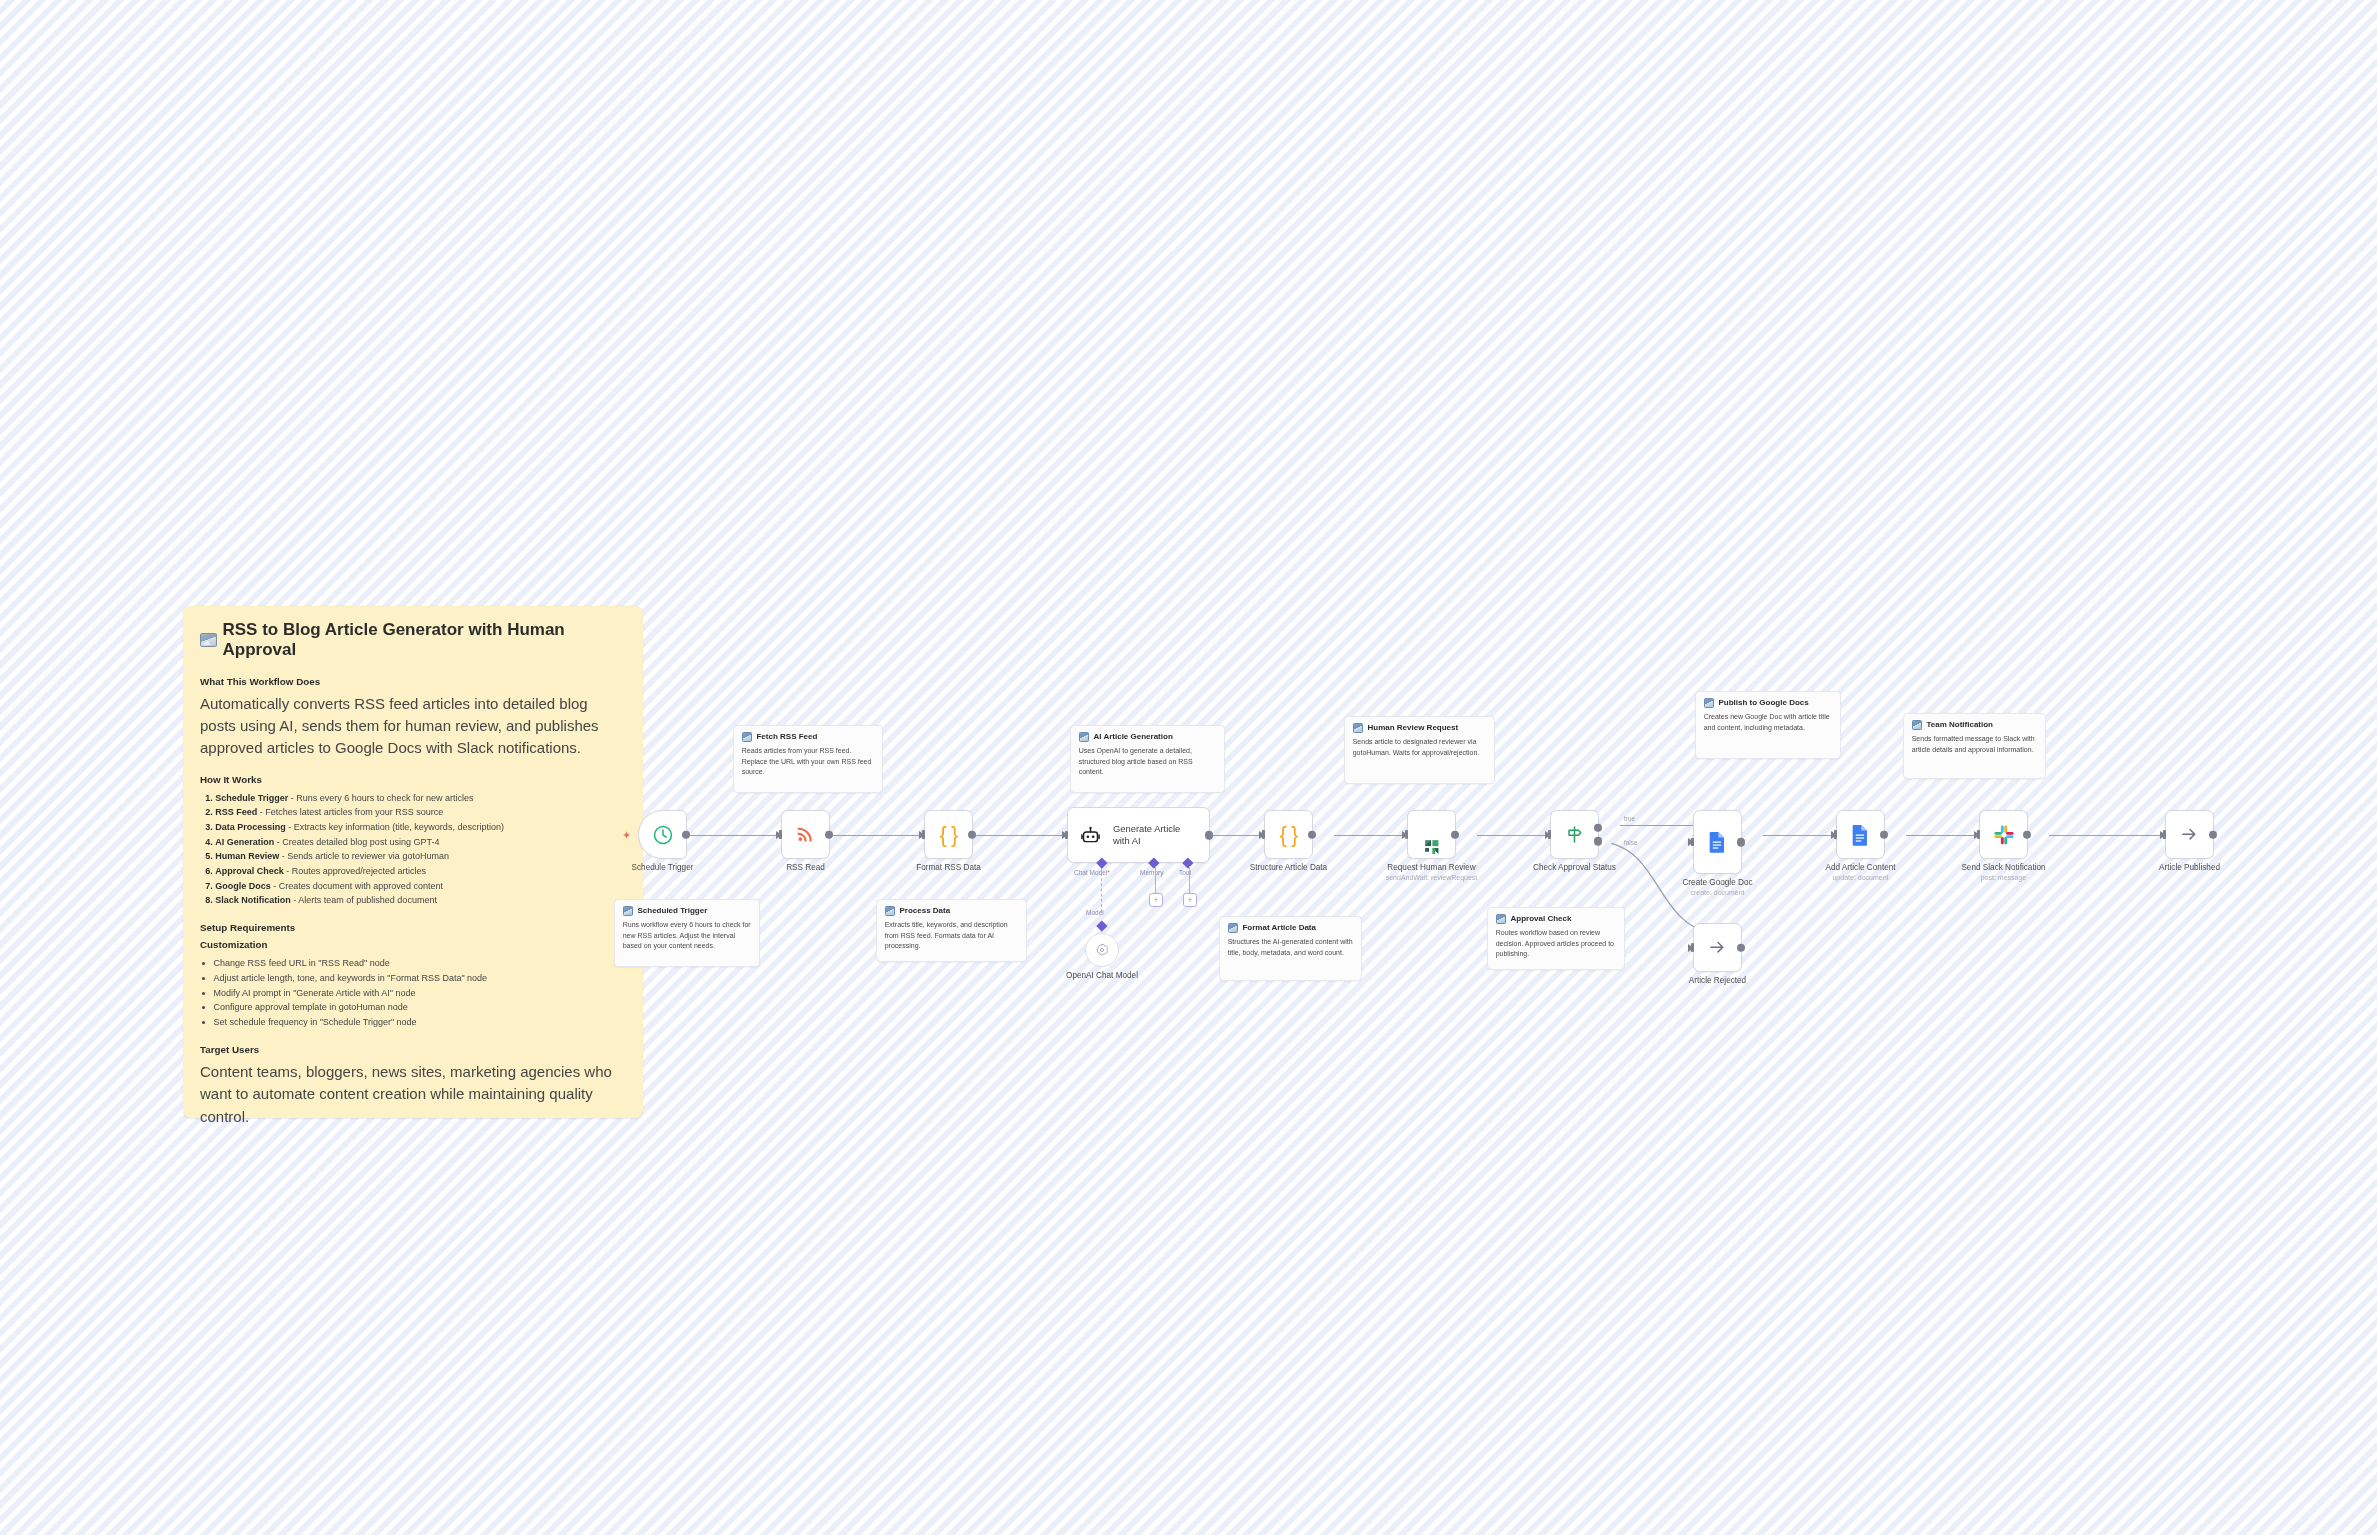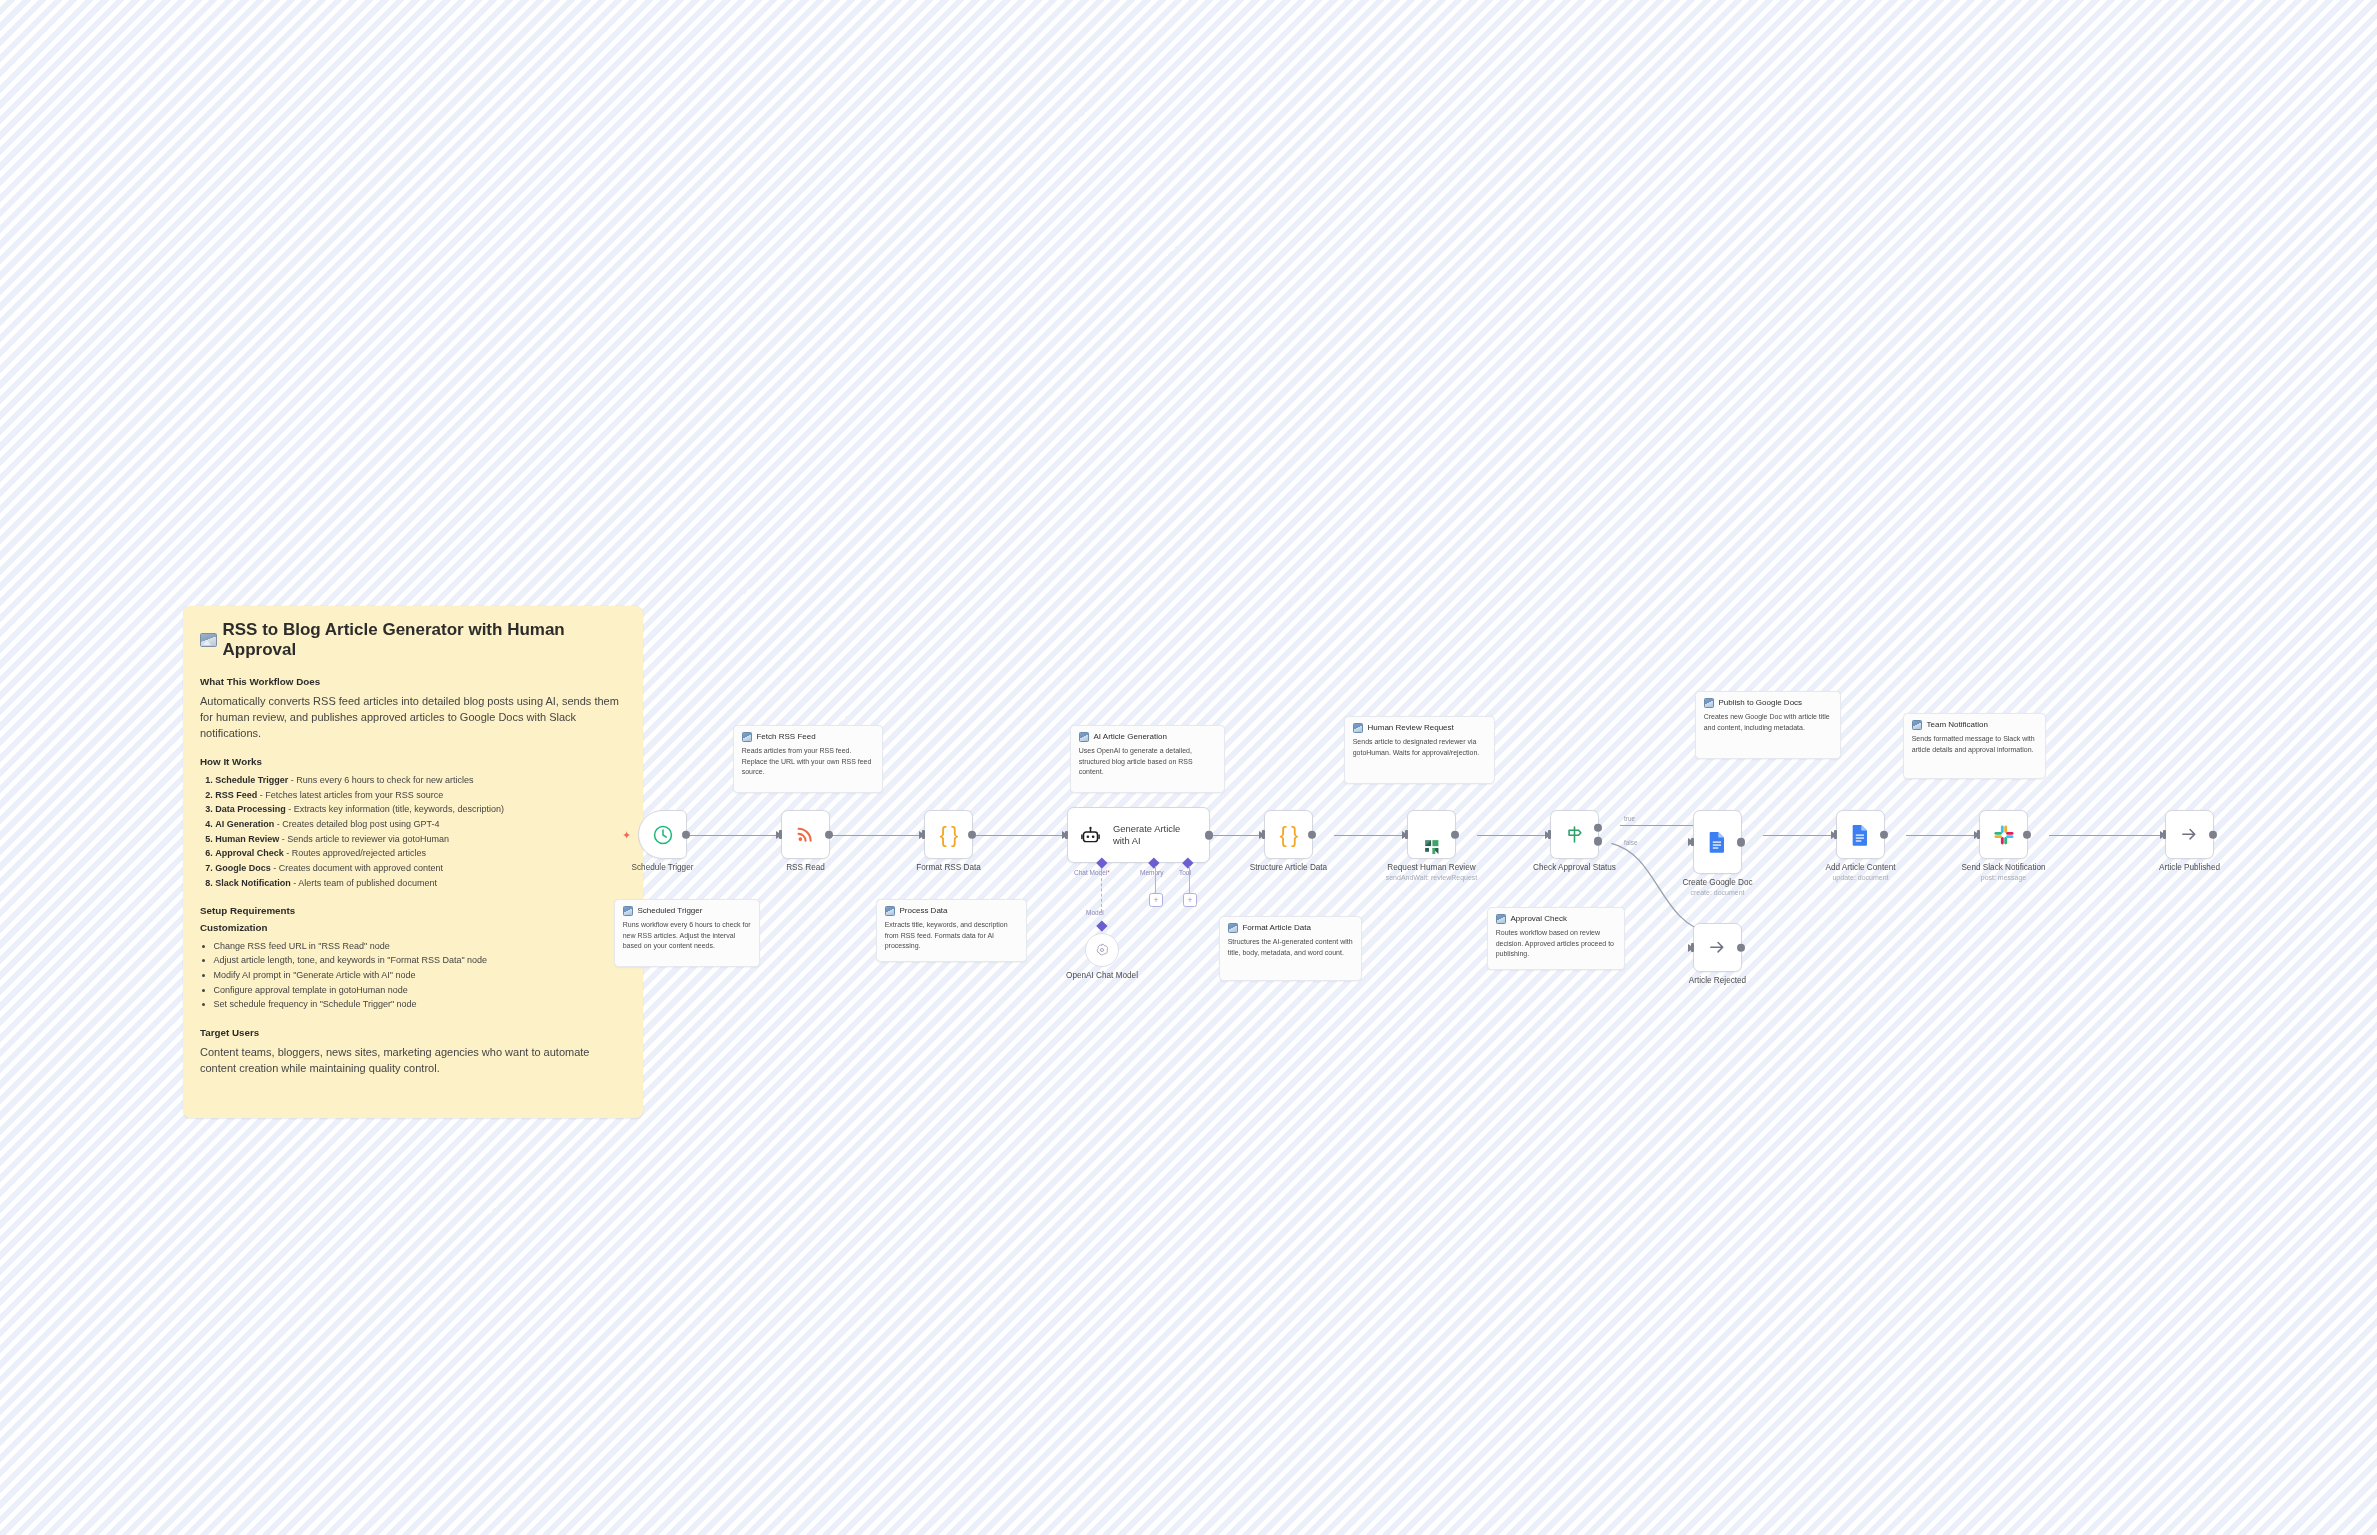--- a/index.html
+++ b/index.html
@@ -52,21 +52,21 @@
     align-items: center;
     gap: 6px;
   }
   #sticky-main h2 {
     font-size: 9.8px;
     font-weight: bold;
     margin: 0 0 6px 0;
     color: #2c2c2c;
   }
   #sticky-main p {
-    font-size: 11px;
+    font-size: 15px;
     line-height: 1.48;
     margin: 0 0 14.5px 0;
     color: #454545;
   }
   #sticky-main ol, #sticky-main ul {
     margin: 0 0 14.5px 0;
     padding-left: 15.3px;
     font-size: 9px;
     line-height: 1.63;
     color: #454545;
@@ -98,21 +98,21 @@
     background: #fcfcfd;
     border: 0.9px solid #e6e8ef;
     border-radius: 4.3px;
     box-shadow: 0 0.9px 1.3px rgba(20,30,60,0.05);
     padding: 6px 7.7px 7.7px 7.7px;
     box-sizing: border-box;
     color: #3a3a3a;
   }
   .note .note-title {
     font-size: 8px;
-    font-weight: normal;
+    font-weight: bold;
     color: #2b2b2b;
     margin-bottom: 4.3px;
     display: flex;
     align-items: center;
     gap: 4.3px;
     line-height: 1.2;
   }
   .note .note-body {
     font-size: 7px;
     line-height: 1.52;

